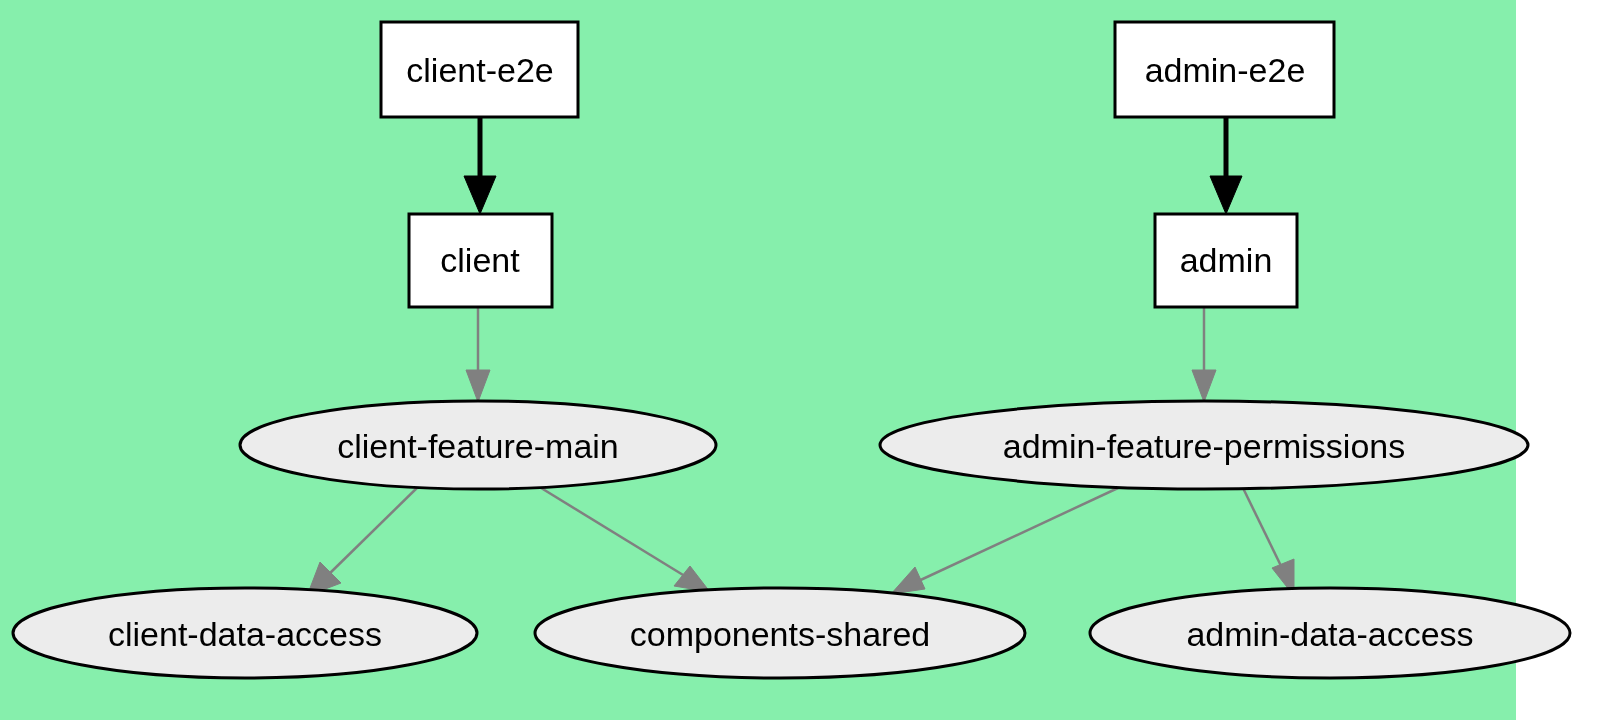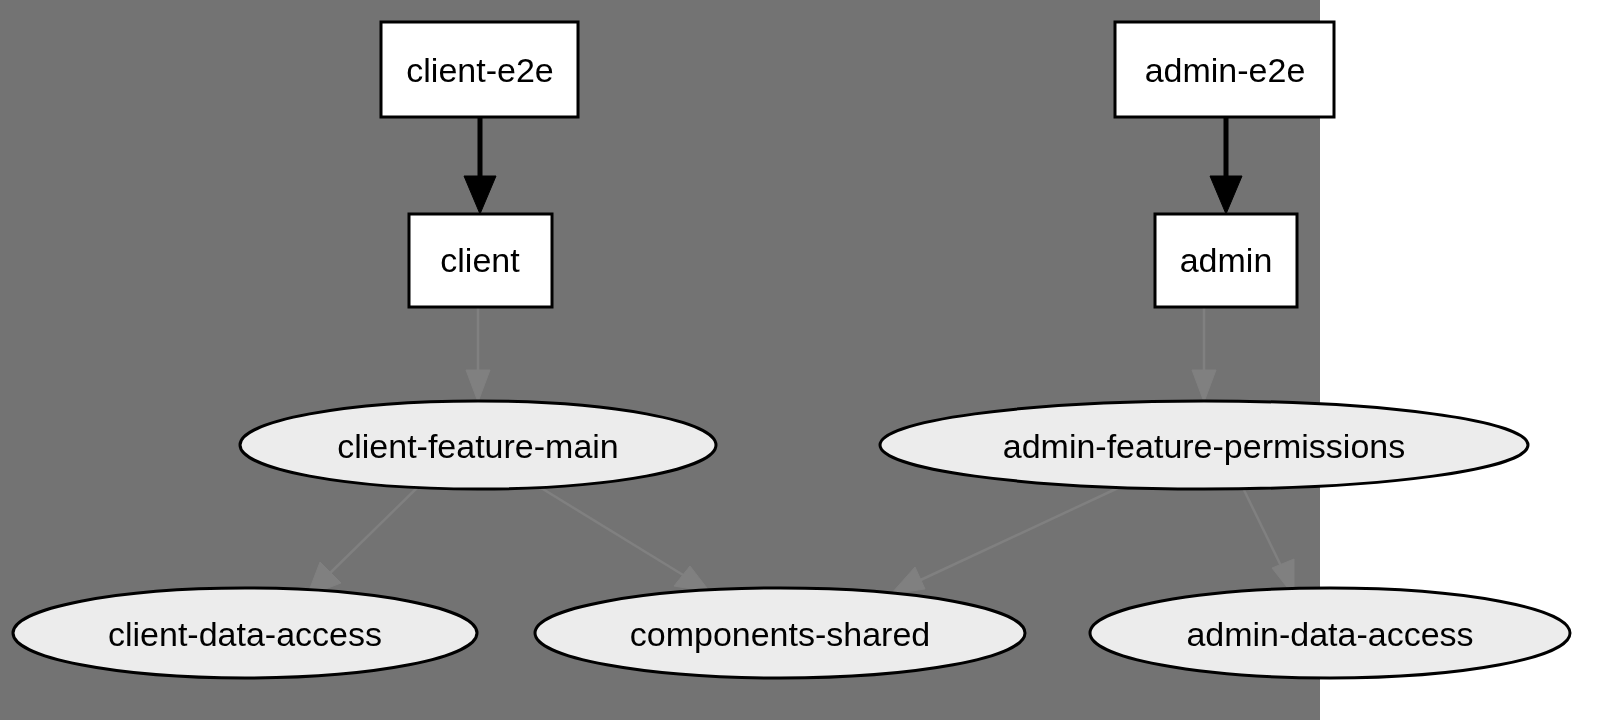--- a/index.html
+++ b/index.html
@@ -9,23 +9,23 @@
     background: #ffffff;
   }
   body {
     width: 1600px;
     height: 720px;
     font-family: "Liberation Sans", sans-serif;
     overflow: hidden;
   }
   #graph-root {
     position: relative;
-    width: 1320px;
+    width: 1516px;
     height: 720px;
-    background: #737373;
+    background: #86efac;
   }
   #graph-svg {
     position: absolute;
     top: 0;
     left: 0;
     width: 1600px;
     height: 720px;
     display: block;
   }
   .node-label {

